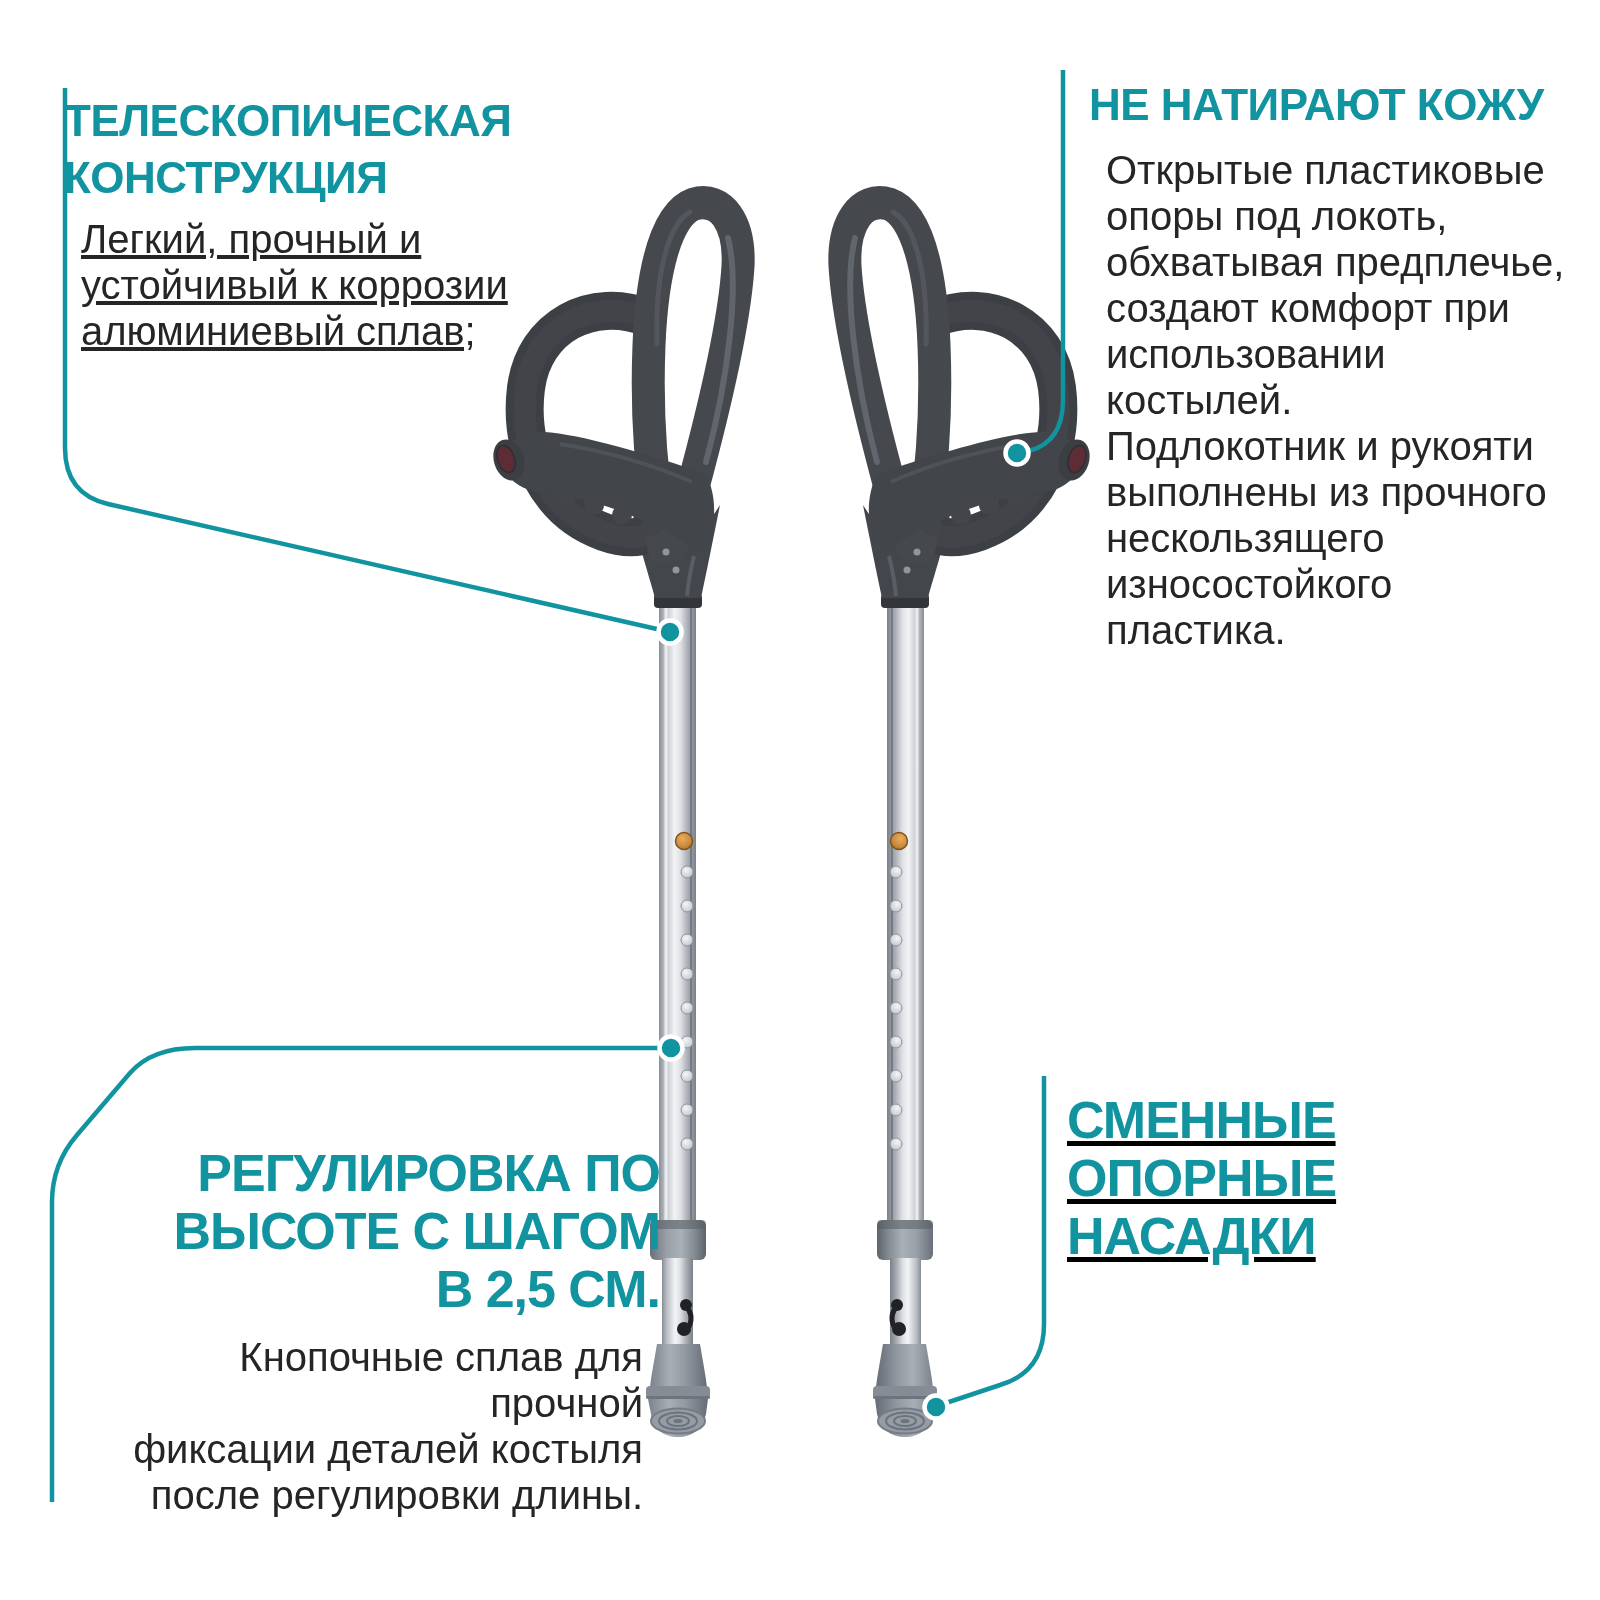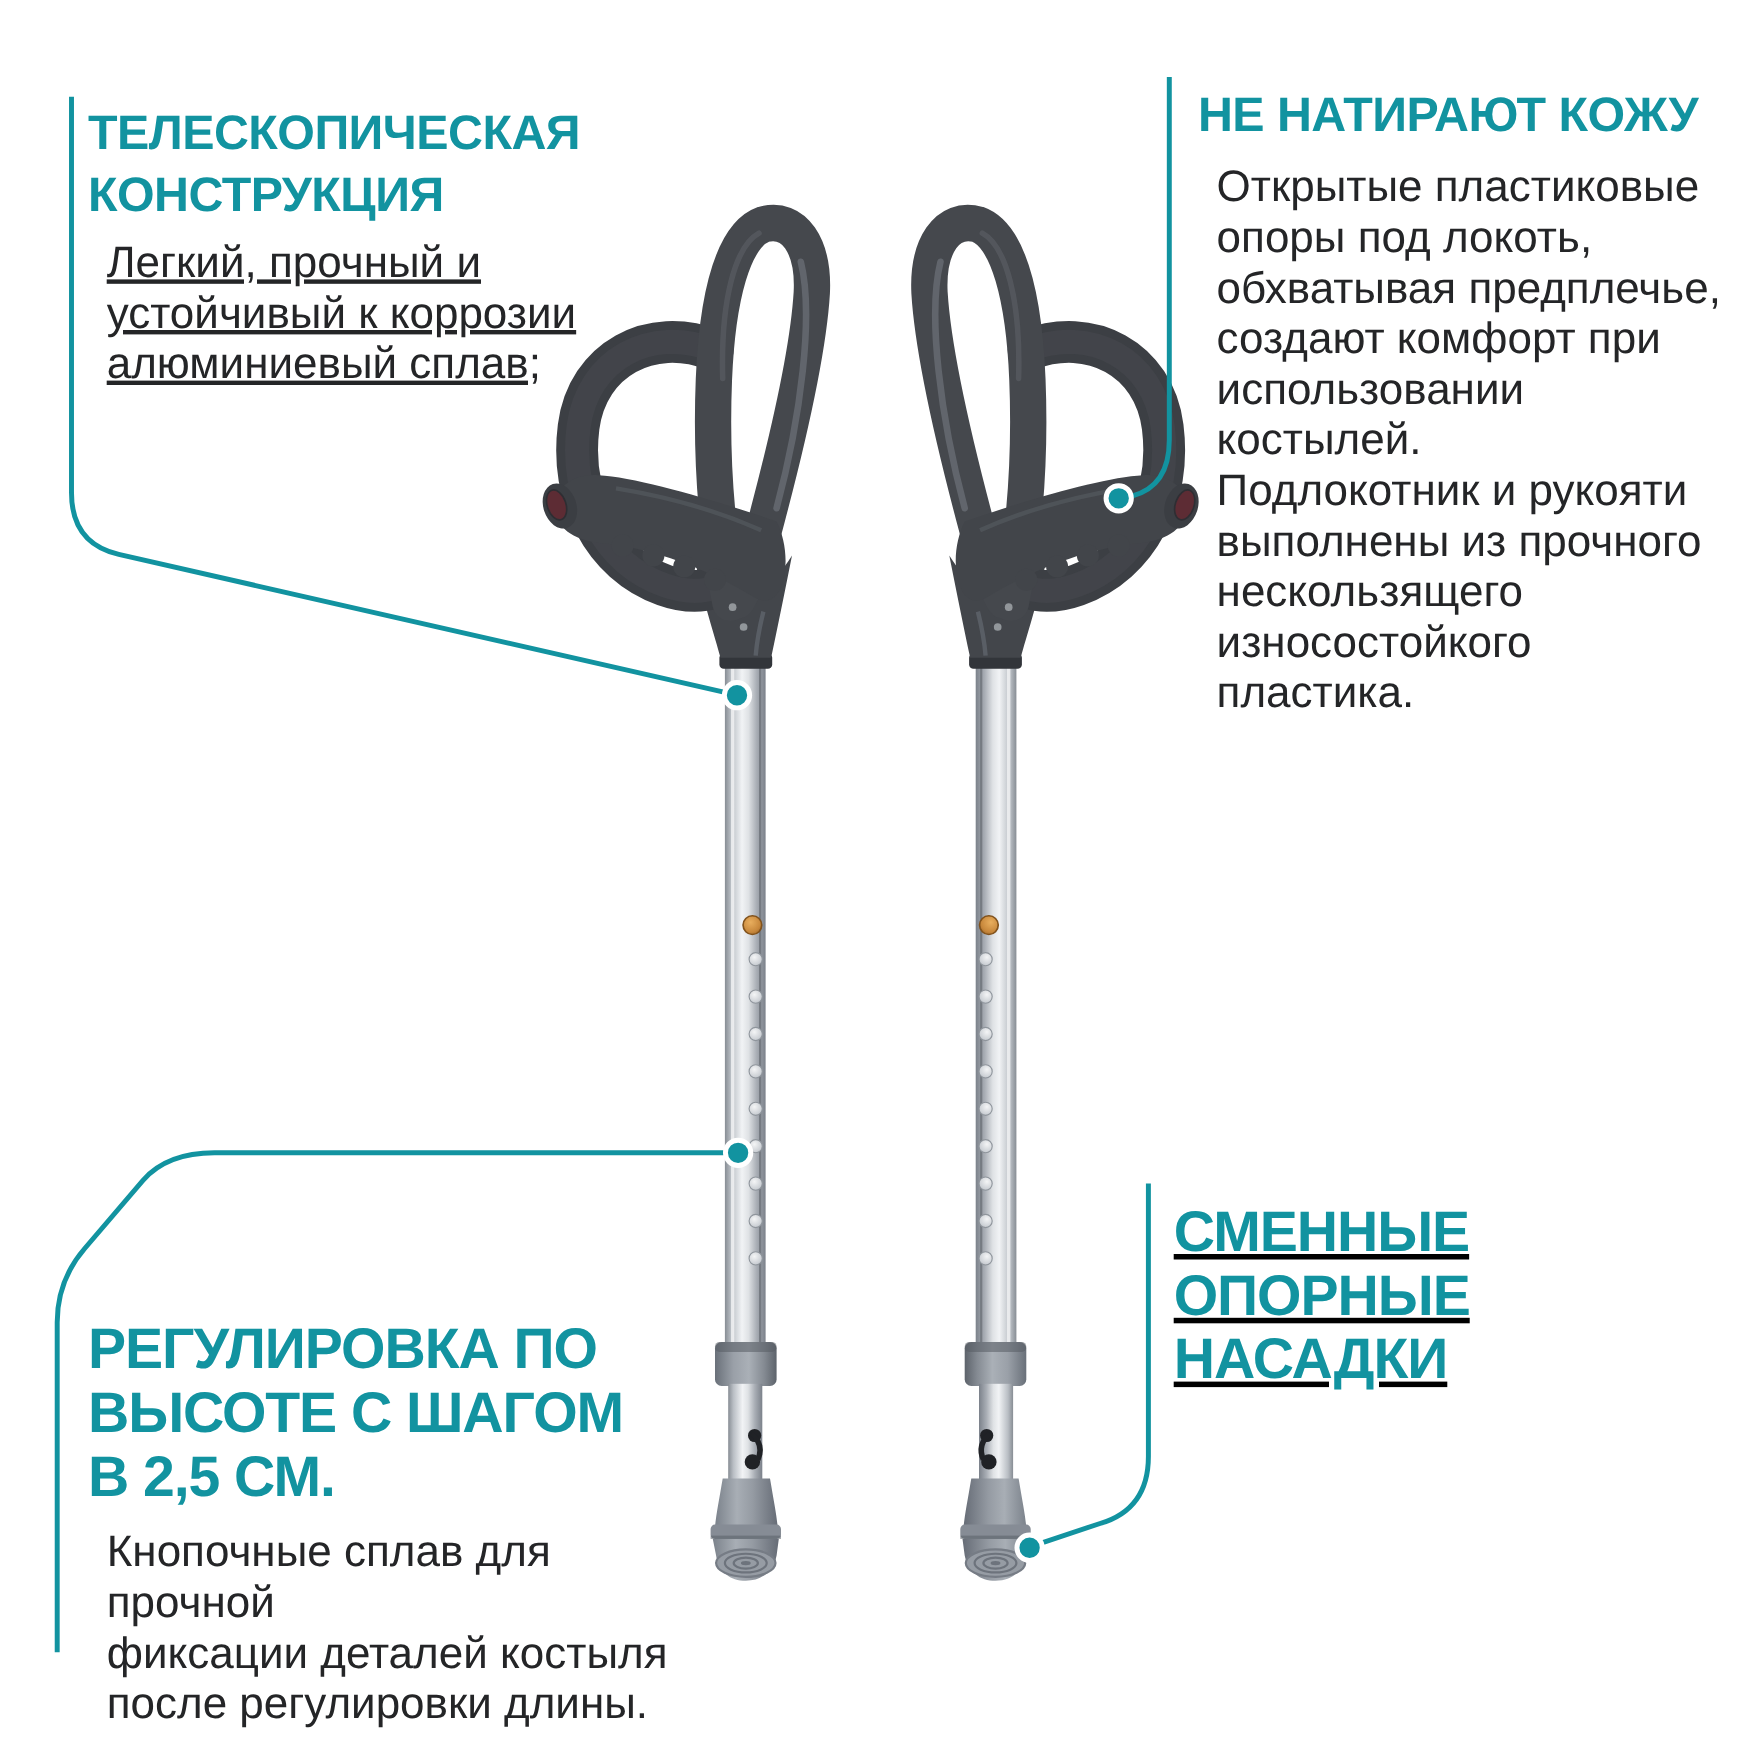--- a/index.html
+++ b/index.html
@@ -2,23 +2,23 @@
 <html style="--teal: #1293a0;"><head>
 <meta charset="utf-8">
 <style>
   html,body{margin:0;padding:0;background:#ffffff;}
   .canvas{position:relative;width:1600px;height:1600px;background:#ffffff;overflow:hidden;
           font-family:"Liberation Sans", sans-serif;}
   .figure-svg{position:absolute;left:0;top:0;width:1600px;height:1600px;}
   .note{position:absolute;margin:0;}
   .note h2{margin:0;color:var(--teal,#1293a0);font-weight:bold;white-space:pre-line;}
   .note p{margin:17px;color:#242527;white-space:pre-line;font-size:40px;line-height:46px;font-weight:400;}
-  .n1{left:80px;top:92px;width:540px;}
+  .n1{left:64px;top:92px;width:540px;}
   .n2{left:1089px;top:76px;width:500px;}
-  .n3{left:80px;top:1198px;width:580px;}
+  .n3{left:80px;top:1144px;width:580px;text-align:right;}
   .n4{left:1067px;top:1091px;width:520px;text-decoration:underline;}
   .n1 h2,.n2 h2{font-size:44px;line-height:57px;letter-spacing:-0.5px;}
   .n3 h2,.n4 h2{font-size:52px;line-height:58px;letter-spacing:-1px;}
   .n1 p{margin-top:10px;text-decoration:underline;}
   .n2 p{margin-top:14px;}
   .n3 p{margin-top:16px;}
   .n4 p{margin-top:20px;}
 </style>
 </head>
 <body>

